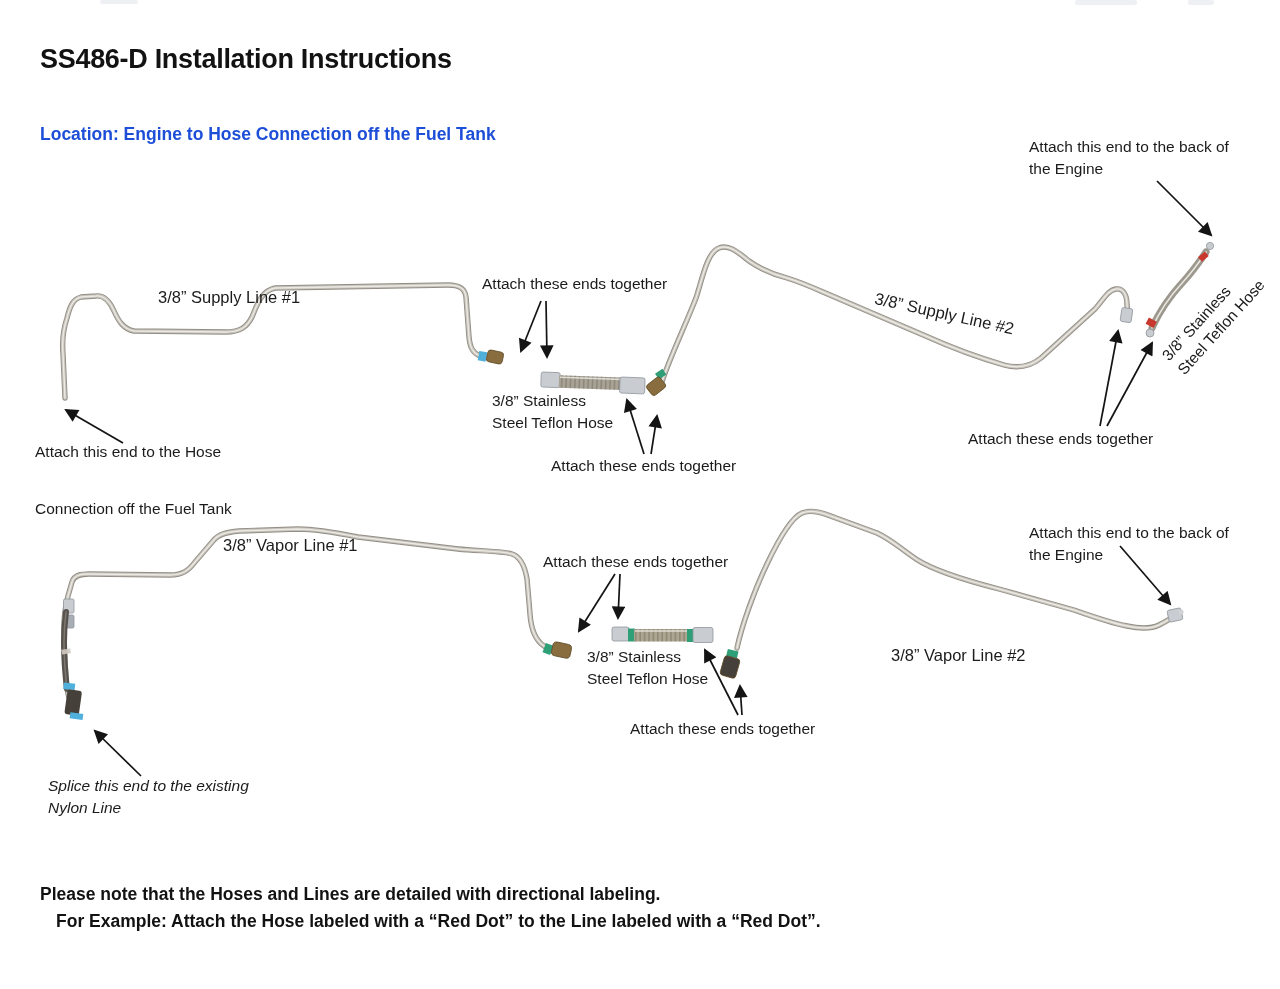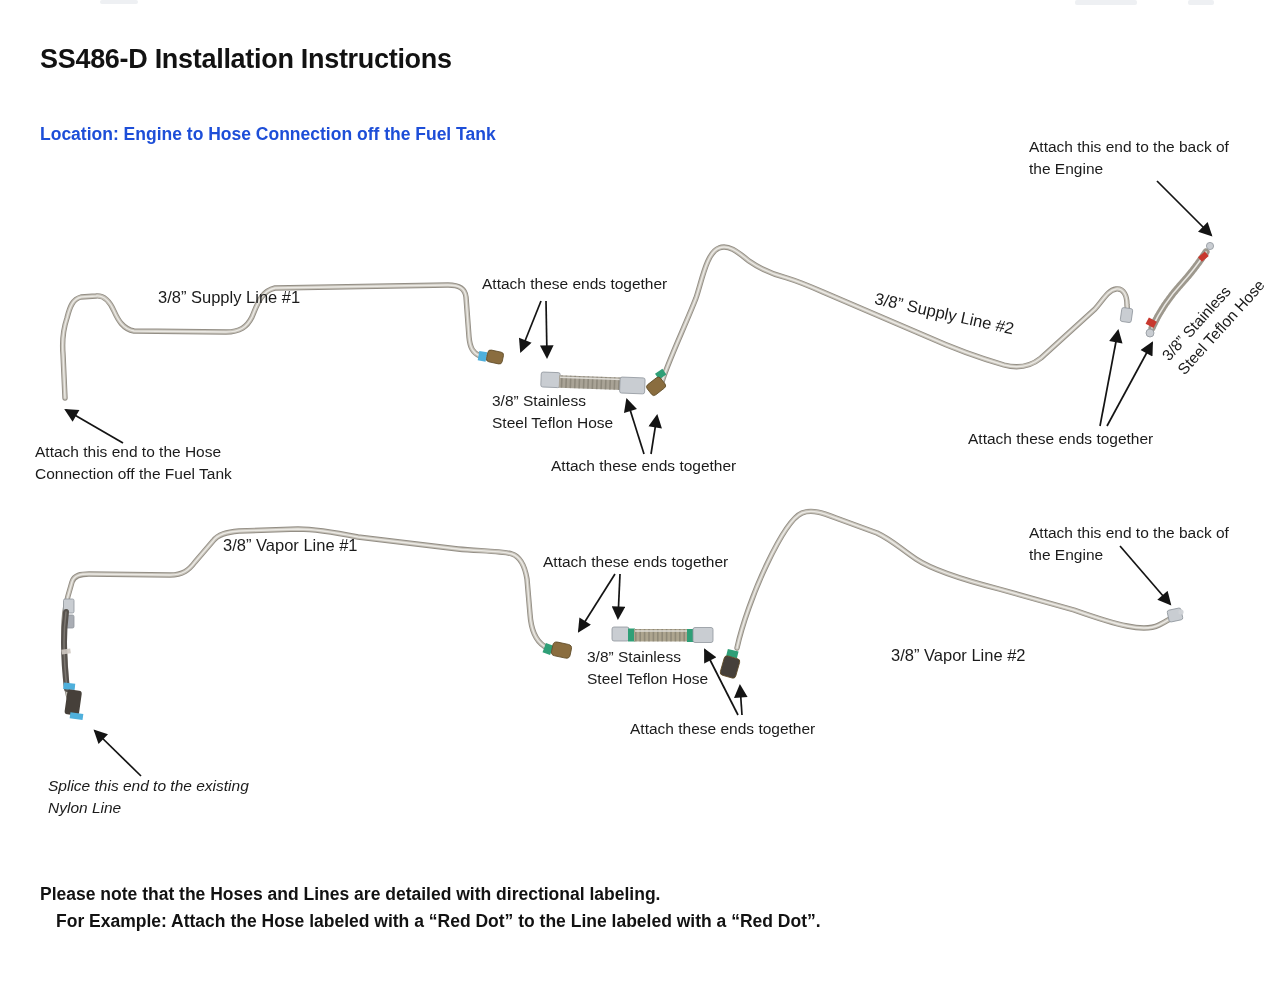--- a/index.html
+++ b/index.html
@@ -176,21 +176,21 @@
     <span style="display:block;">the Engine</span>
   </div>
 
   <div class="abs lbl" style="left:1157px; top:351px; transform:rotate(-48deg); transform-origin:0 0; line-height:21px;">
     <span style="display:block;">3/8” Stainless</span>
     <span style="display:block;">Steel Teflon Hose</span>
   </div>
 
   <div class="abs lbl" style="left:35px; top:441px;">
     <span style="display:block;">Attach this end to the Hose</span>
-    <span style="display:block;">Connection off the Fuel Tank</span>
+    <span style="display:block;margin-top:35px;">Connection off the Fuel Tank</span>
   </div>
 
   <div class="abs part-lbl" style="left:223px; top:536px;text-align:right;">3/8” Vapor Line #1</div>
 
   <div class="abs lbl" style="left:543px; top:551px;">Attach these ends together</div>
 
   <div class="abs lbl" style="left:587px; top:646px;">
     <span style="display:block;">3/8” Stainless</span>
     <span style="display:block;">Steel Teflon Hose</span>
   </div>

